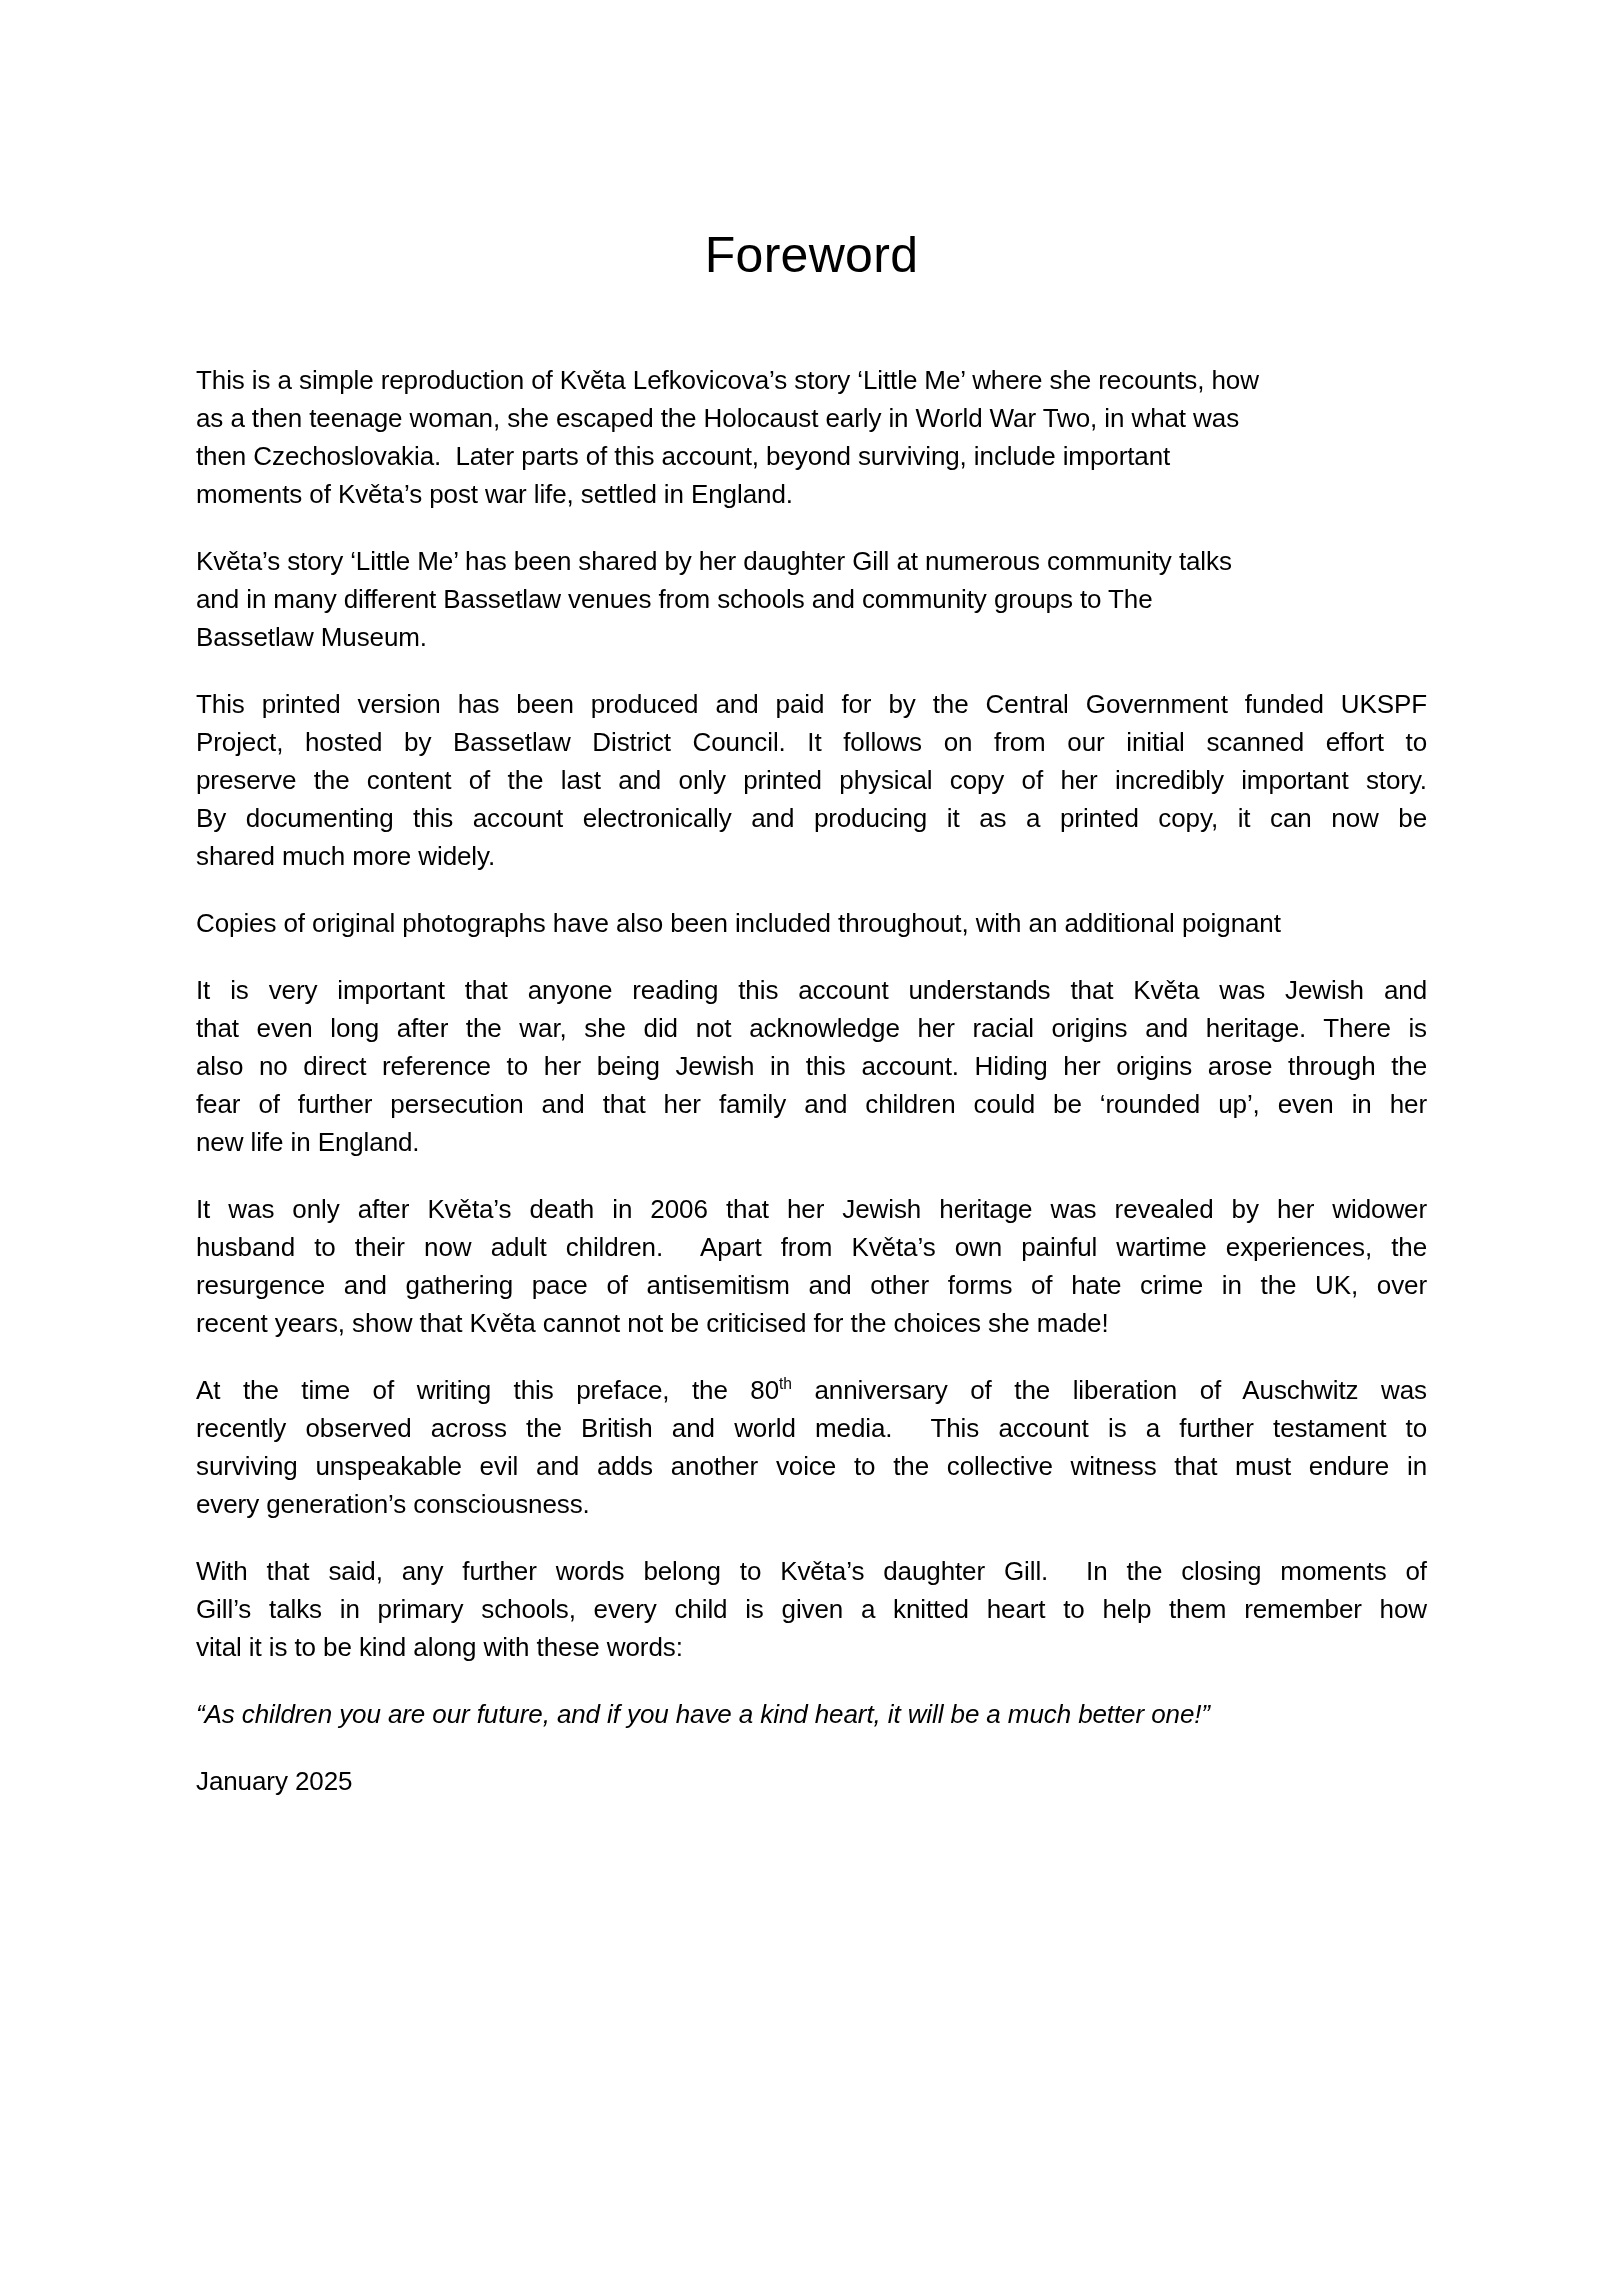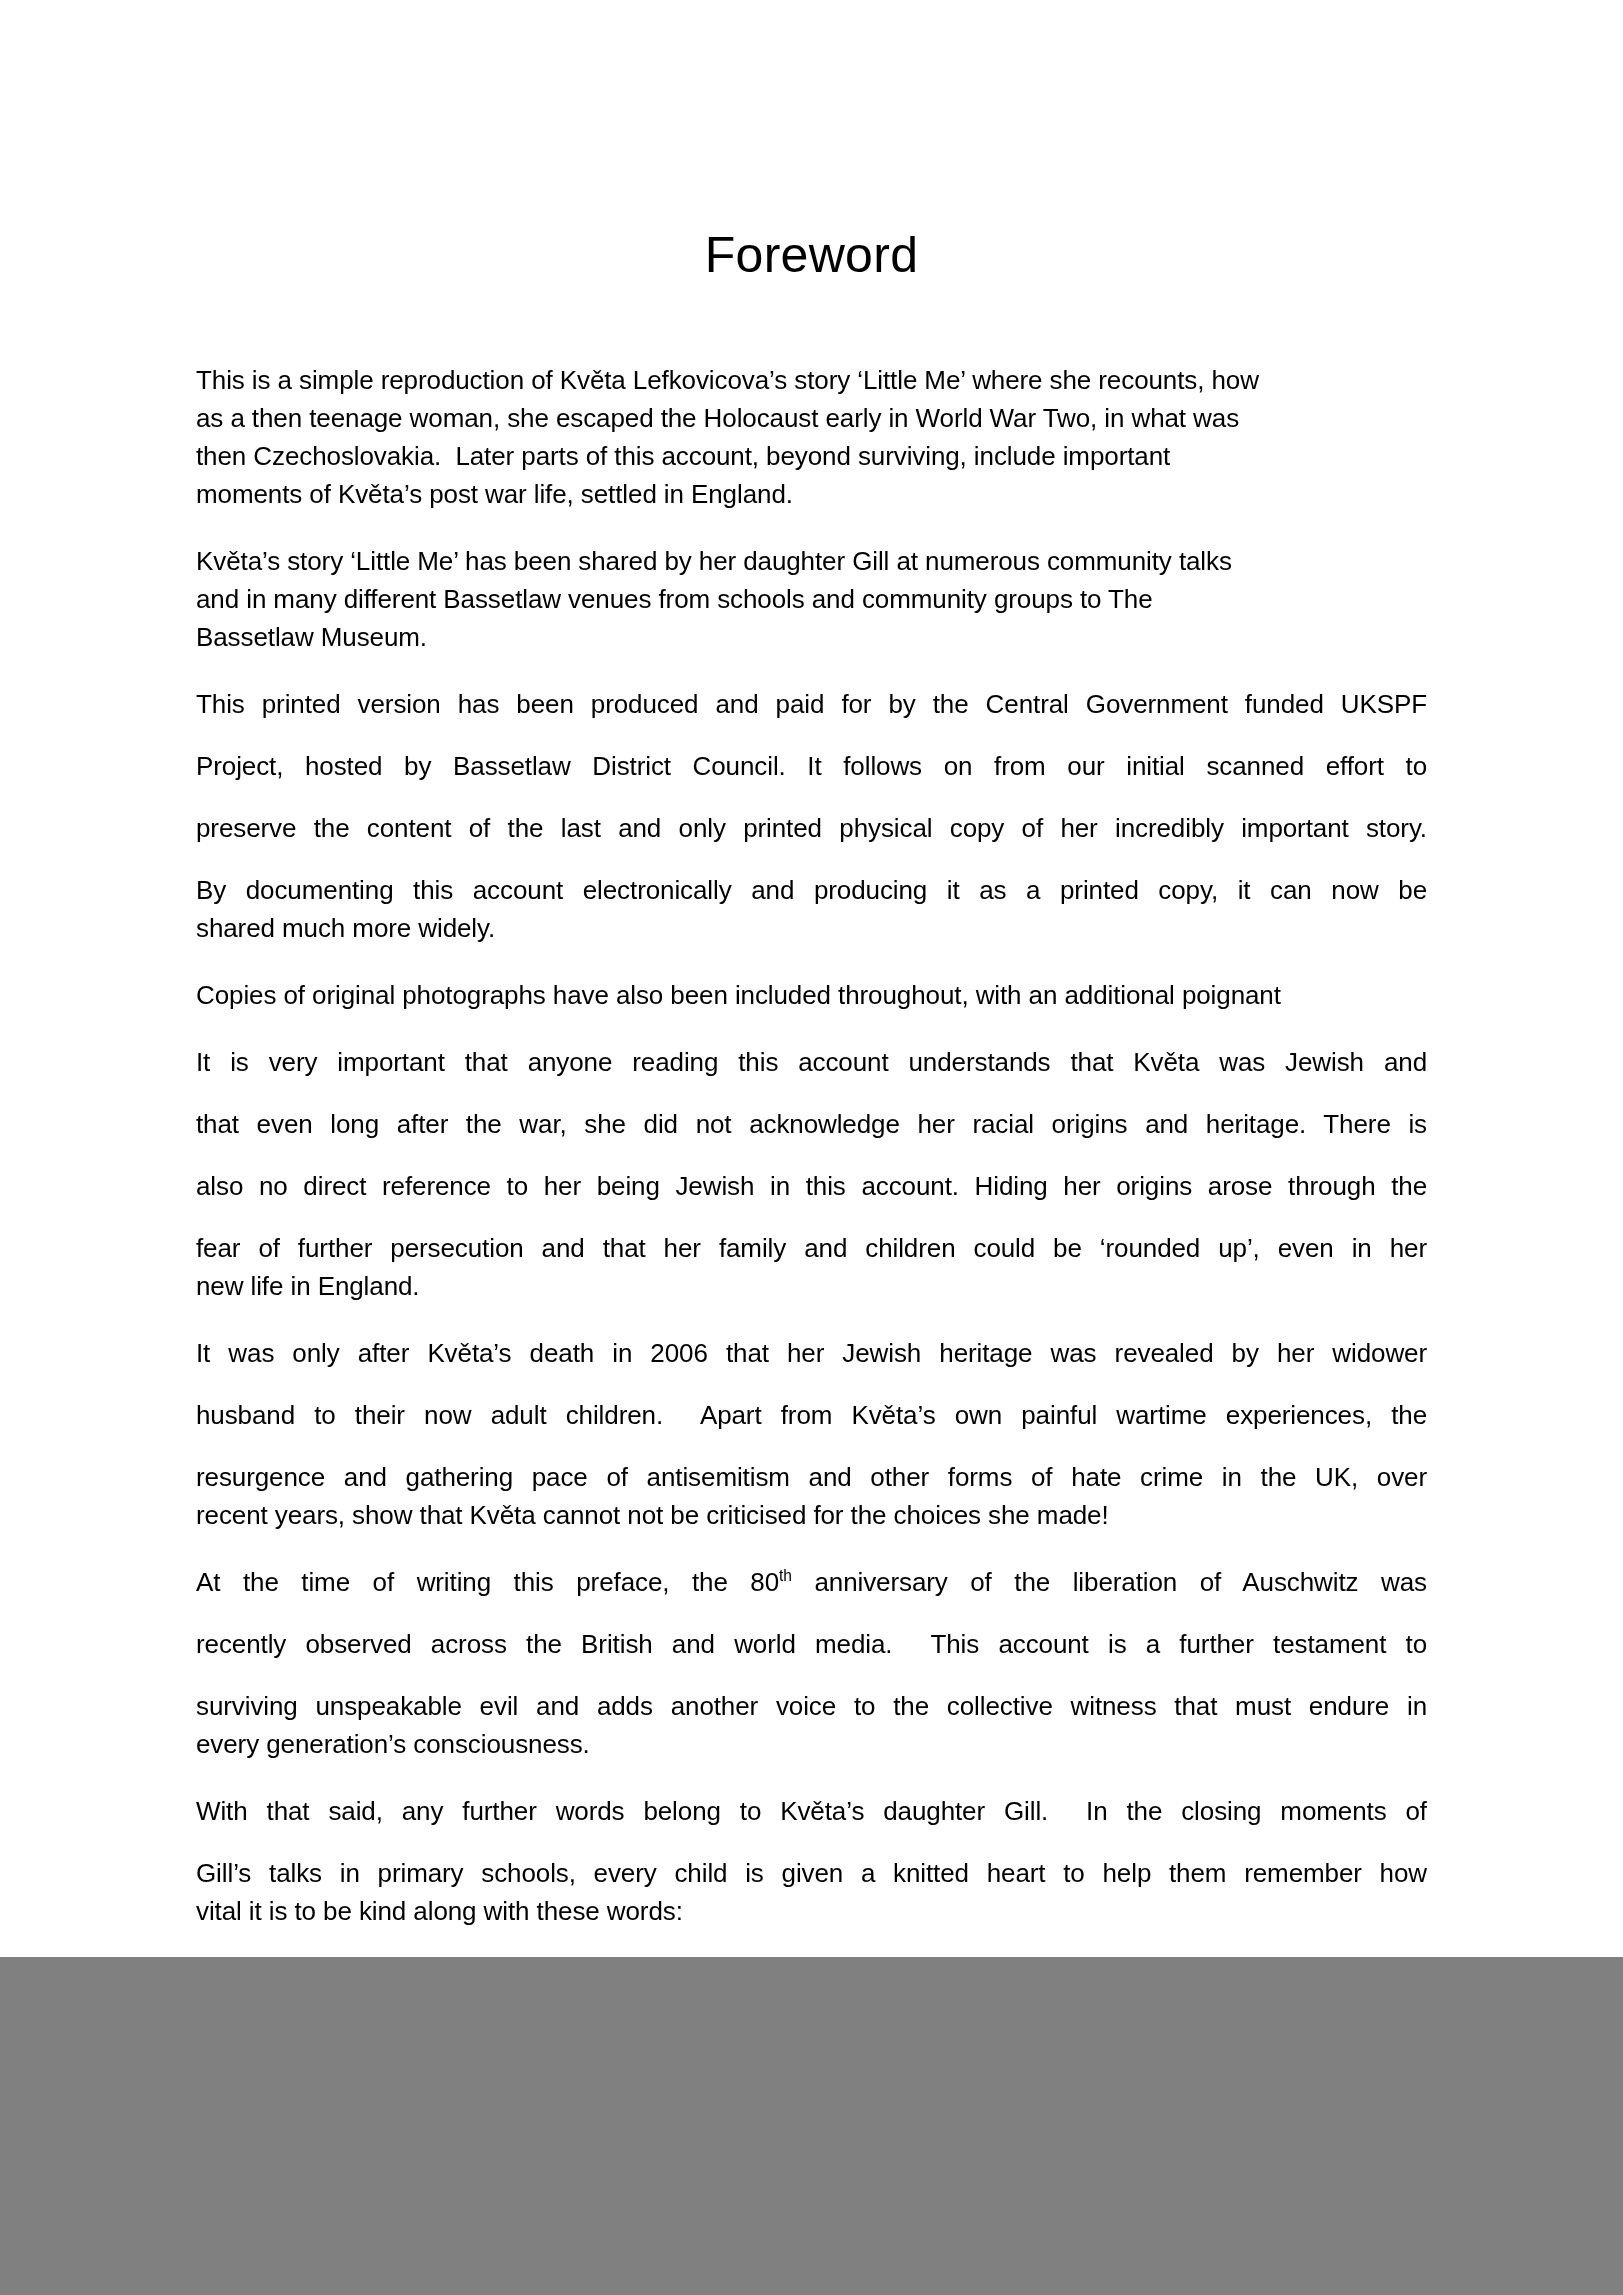--- a/index.html
+++ b/index.html
@@ -3,21 +3,21 @@
 <meta charset="utf-8">
 <style>
   html, body {
     margin: 0;
     padding: 0;
     background: #808080;
   }
   .page {
     position: relative;
     width: 1623px;
-    height: 1957px;
+    height: 2295px;
     margin: 0 auto;
     background: #ffffff;
     color: #000000;
     font-family: "Liberation Sans", sans-serif;
     overflow: hidden;
   }
   .title {
     margin: 227px 0 77px 0;
     text-align: center;
     font-size: 50px;
@@ -37,21 +37,20 @@
   }
   .para.italic {
     font-style: italic;
   }
   .tline {
     text-align: left;
   }
   .tline.just {
     text-align: justify;
     text-align-last: justify;
-    margin-top: 24px;
   }
   sup {
     font-size: 0.6em;
     line-height: 0;
     vertical-align: super;
   }
   .date-line {
     font-size: 26px;
     line-height: 38px;
     letter-spacing: -0.1px;

